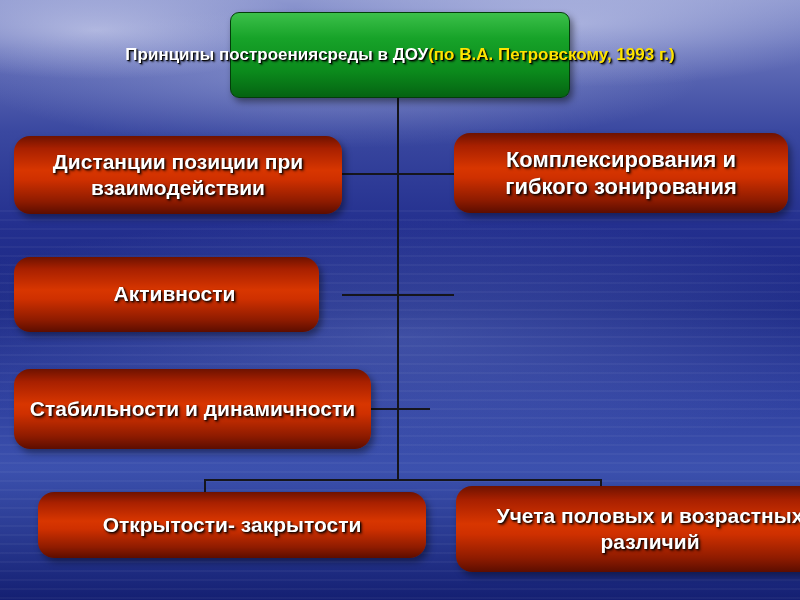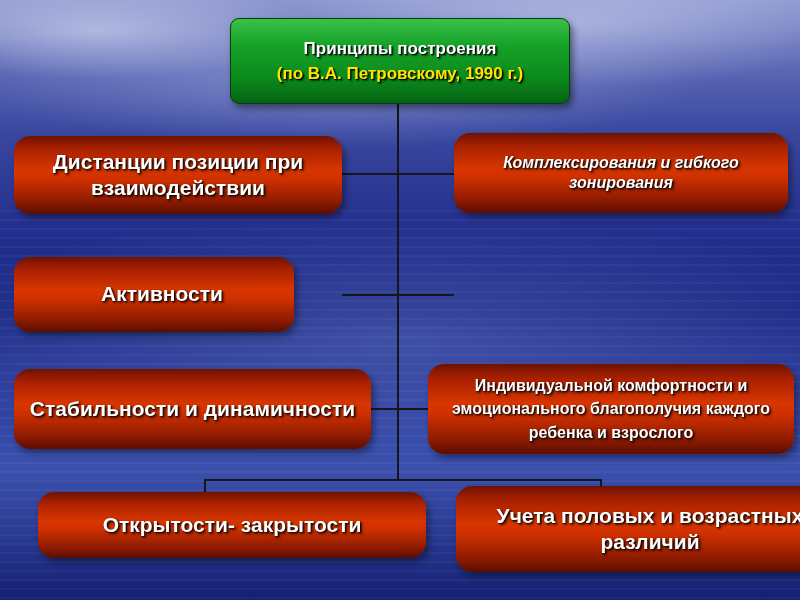--- a/index.html
+++ b/index.html
@@ -32,26 +32,25 @@
     pointer-events: none;
   }
   .title-box {
     position: absolute;
     left: 230px; top: 12px; width: 338px; height: 84px;
     background: linear-gradient(180deg, #3cc04a 0%, #17a329 30%, #0b8a1c 70%, #056312 100%);
     border: 1px solid #033d0a;
     border-radius: 9px;
     box-shadow: 3px 4px 7px rgba(0,0,0,0.45);
     display: flex;
-    flex-direction: column;
+    flex-direction: row;
     align-items: center;
     justify-content: center;
     text-align: center;
     line-height: 1.5;
-    margin-top: 6px;
   }
   .title-line {
     color: #ffffff;
     font-weight: bold;
     font-size: 17px;
     text-shadow: 1px 1px 1px #000, 2px 2px 2px rgba(0,0,0,0.6);
     white-space: nowrap;
   }
   .title-line.sub {
     color: #ffe400;
@@ -68,32 +67,32 @@
     justify-content: center;
     text-align: center;
     color: #ffffff;
     font-weight: bold;
     text-shadow: 1px 1px 2px #000, 2px 2px 3px rgba(0,0,0,0.55);
     padding: 4px 10px;
     box-sizing: border-box;
     line-height: 1.25;
   }
   .fs-lg { font-size: 21px; }
-  .fs-md { font-size: 16px; font-style: italic; }
+  .fs-md { font-size: 22px; }
   .fs-sm { font-size: 16px; line-height: 1.45; }
   .connector {
     position: absolute;
     background: #15151c;
     pointer-events: none;
   }
 
   
   .box-left-1  { left: 14px;  top: 136px; width: 328px; height: 78px; }
   .box-right-1 { left: 454px; top: 133px; width: 334px; height: 80px; }
-  .box-left-2  { left: 14px;  top: 257px; width: 280px; height: 75px; padding-left: 26px; }
+  .box-left-2  { left: 14px;  top: 257px; width: 305px; height: 75px; padding-left: 26px; }
   .box-right-2 { left: 452px; top: 252px; width: 340px; height: 84px; }
   .box-left-3  { left: 14px;  top: 369px; width: 357px; height: 80px; }
   .box-right-3 { left: 428px; top: 364px; width: 366px; height: 90px; }
   .box-left-4  { left: 38px;  top: 492px; width: 388px; height: 66px; }
   .box-right-4 { left: 424px; top: 486px; width: 388px; height: 86px; margin-left: 32px; }
 
   
   .conn-v-center { left: 397px; top: 96px;  width: 2px;   height: 384px; }
   .conn-h-row1   { left: 342px; top: 173px; width: 112px; height: 2px; }
   .conn-h-row2   { left: 342px; top: 294px; width: 112px; height: 2px; }
@@ -112,25 +111,25 @@
   <div class="connector conn-v-center"></div>
   <div class="connector conn-h-row1"></div>
   <div class="connector conn-h-row2"></div>
   <div class="connector conn-h-row3"></div>
   <div class="connector conn-h-bottom"></div>
   <div class="connector conn-v-bleft"></div>
   <div class="connector conn-v-bright"></div>
 
   <div class="title-box">
     <span class="title-line">Принципы построения</span>
-    <span class="title-line sub">(по В.А. Петровскому, 1990 г.)</span>
+    <span class="title-line">среды в ДОУ</span>
+    <span class="title-line sub">(по В.А. Петровскому, 1993 г.)</span>
   </div>
 
   <div class="p-box box-left-1 fs-lg">Дистанции позиции при взаимодействии</div>
   <div class="p-box box-left-2 fs-lg">Активности</div>
   <div class="p-box box-left-3 fs-lg">Стабильности и динамичности</div>
   <div class="p-box box-left-4 fs-lg">Открытости- закрытости</div>
 
   <div class="p-box box-right-1 fs-md">Комплексирования и гибкого зонирования</div>
-  <div class="p-box box-right-3 fs-sm">Индивидуальной комфортности и эмоционального благополучия каждого ребенка и взрослого</div>
   <div class="p-box box-right-4 fs-lg">Учета половых и возрастных различий</div>
 
 </div>
 
 </body></html>

